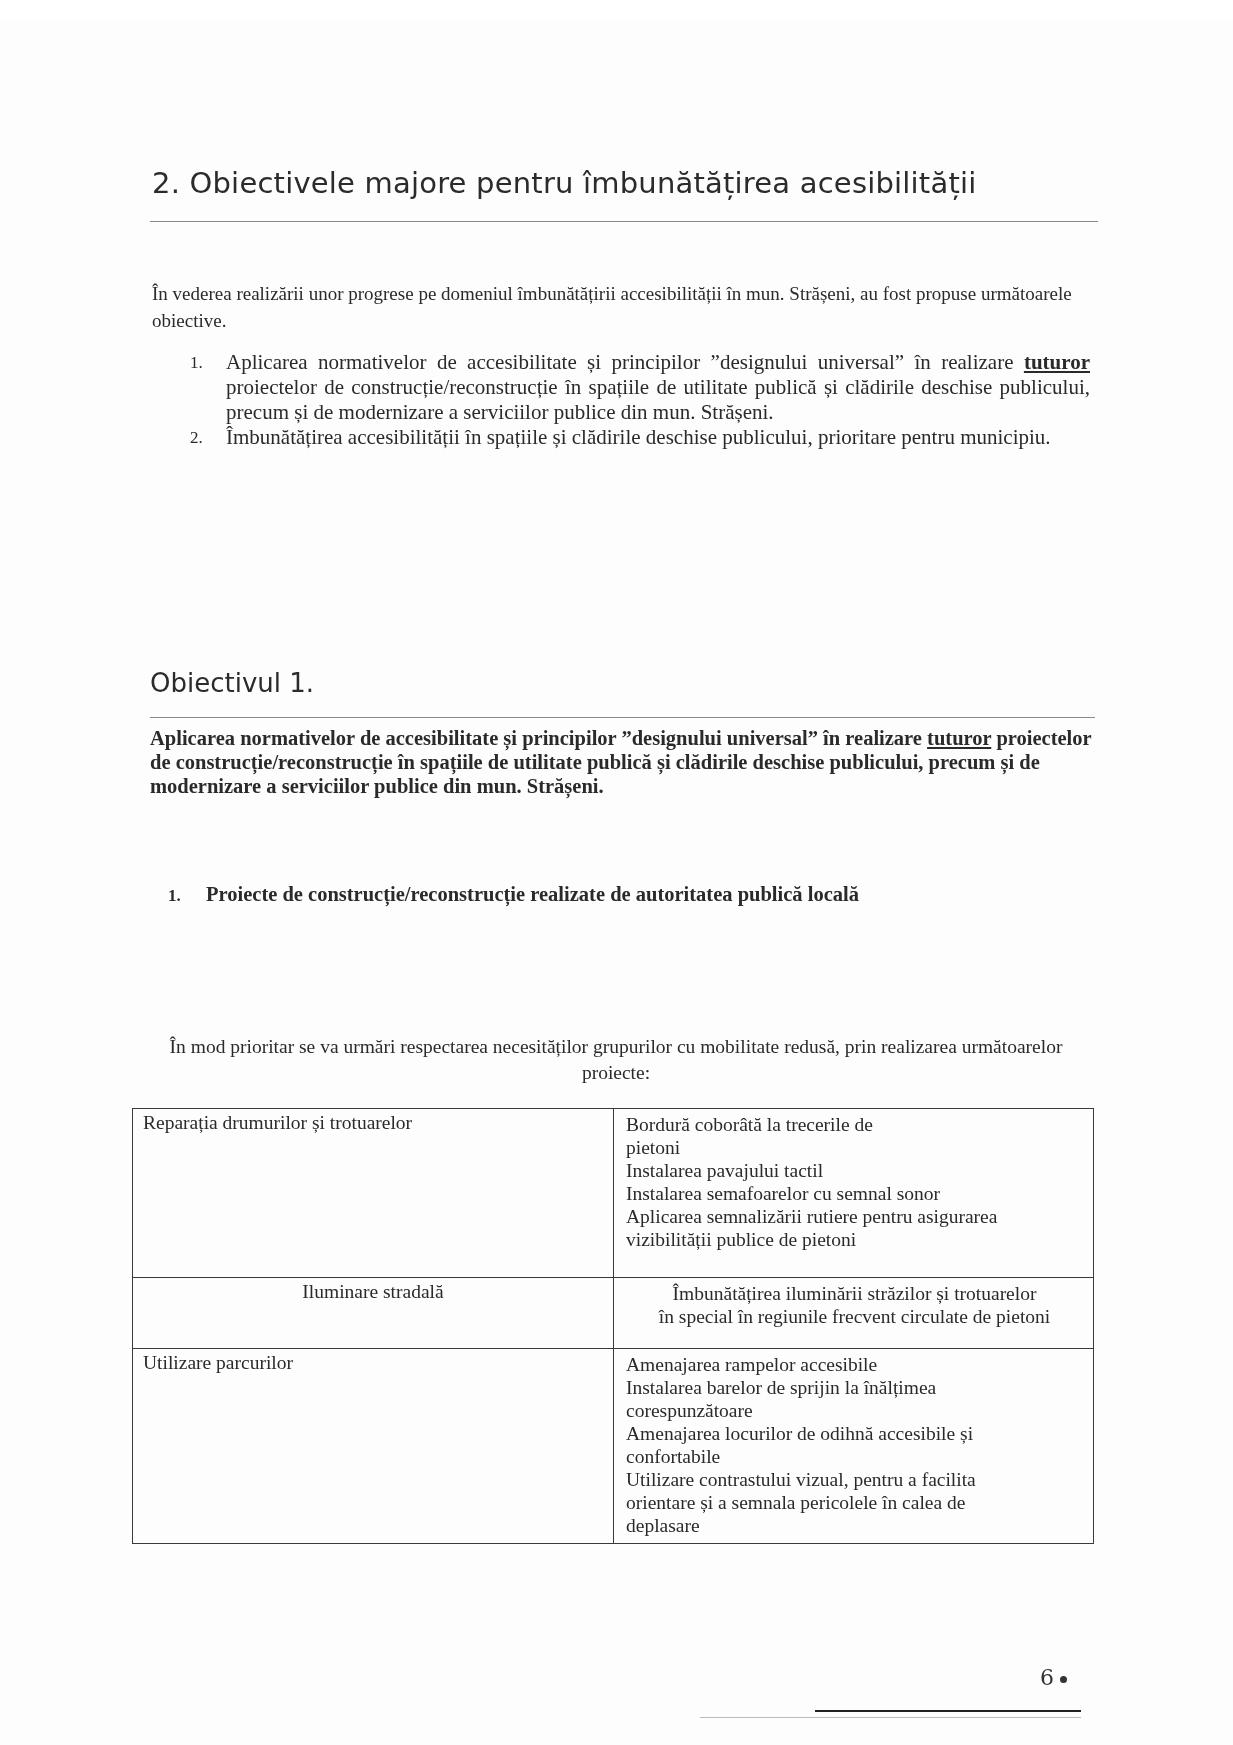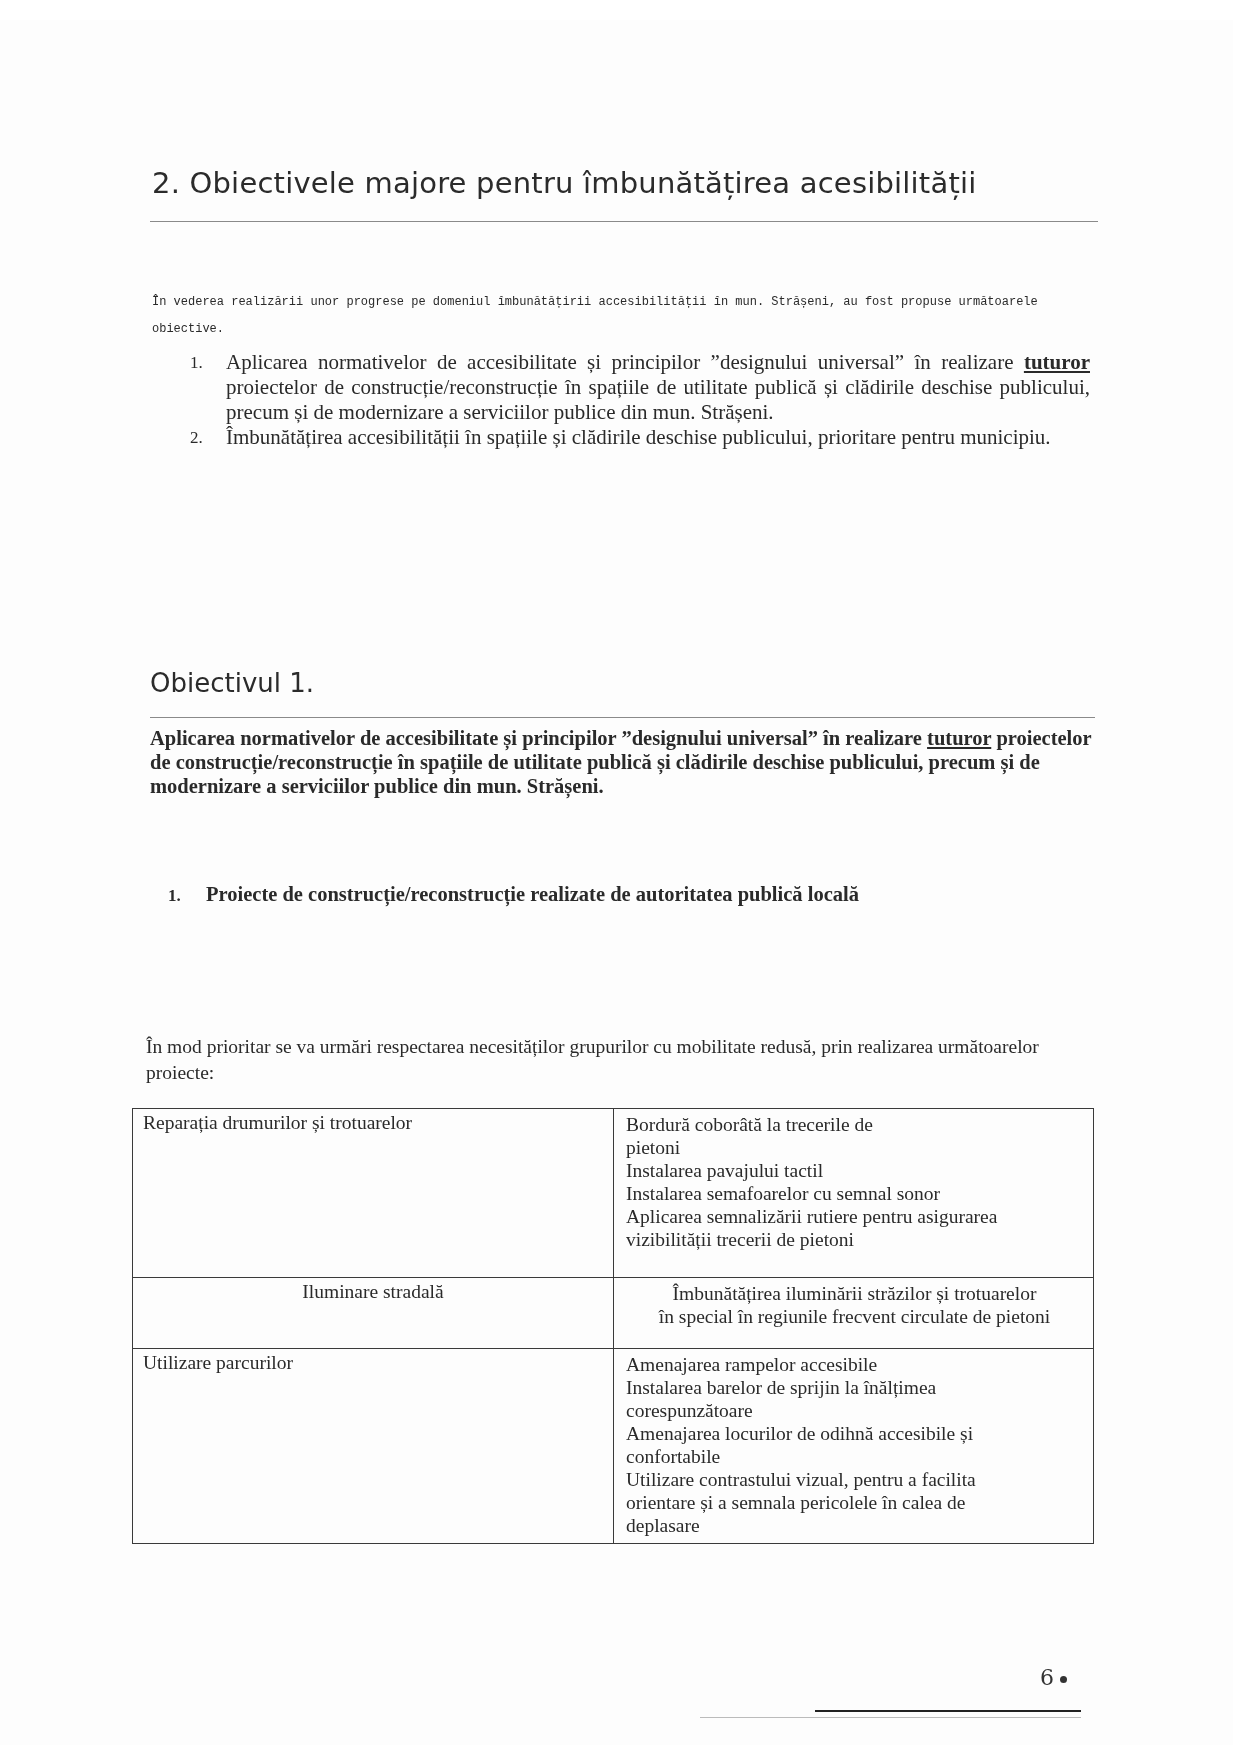--- a/index.html
+++ b/index.html
@@ -38,26 +38,25 @@
     .rule {
       position: absolute;
       height: 1px;
       background: #8a8a8a;
     }
     .rule.r1 { left: 150px; top: 201px; width: 948px; }
     .rule.r2 { left: 150px; top: 697px; width: 945px; }
     .intro {
       position: absolute;
       left: 152px;
-      top: 269px;
+      top: 260px;
       width: 930px;
-      font-size: 12px;
+      font-size: 19px;
       line-height: 27px;
       margin: 0;
-      font-family: Liberation Mono, monospace;
     }
     .olist {
       position: absolute;
       left: 190px;
       top: 330px;
       width: 900px;
       margin: 0;
       padding: 0;
       list-style: none;
       font-size: 21px;
@@ -106,21 +105,21 @@
     }
     .para {
       position: absolute;
       left: 146px;
       width: 940px;
       font-size: 19.5px;
       line-height: 26px;
       margin: 0;
     }
     .para.p1 { top: 906px; }
-    .para.p2 { top: 1014px; }
+    .para.p2 { top: 1014px; text-align: center; }
     table.proj {
       position: absolute;
       left: 132px;
       top: 1088px;
       width: 962px;
       border-collapse: collapse;
       font-size: 19.5px;
       line-height: 23px;
     }
     table.proj td {
@@ -201,21 +200,21 @@
   <table class="proj">
     <tbody>
       <tr class="row1">
         <td class="c1">Reparația drumurilor și trotuarelor</td>
         <td class="c2">
           <span class="cell-line">Bordură coborâtă la trecerile de</span>
           <span class="cell-line">pietoni</span>
           <span class="cell-line">Instalarea pavajului tactil</span>
           <span class="cell-line">Instalarea semafoarelor cu semnal sonor</span>
           <span class="cell-line">Aplicarea semnalizării rutiere pentru asigurarea</span>
-          <span class="cell-line">vizibilității trecerii de pietoni</span>
+          <span class="cell-line">vizibilității publice de pietoni</span>
         </td>
       </tr>
       <tr class="row2">
         <td class="c1">Iluminare stradală</td>
         <td class="c2">
           <span class="cell-line">Îmbunătățirea iluminării străzilor și trotuarelor</span>
           <span class="cell-line">în special în regiunile frecvent circulate de pietoni</span>
         </td>
       </tr>
       <tr class="row3">

